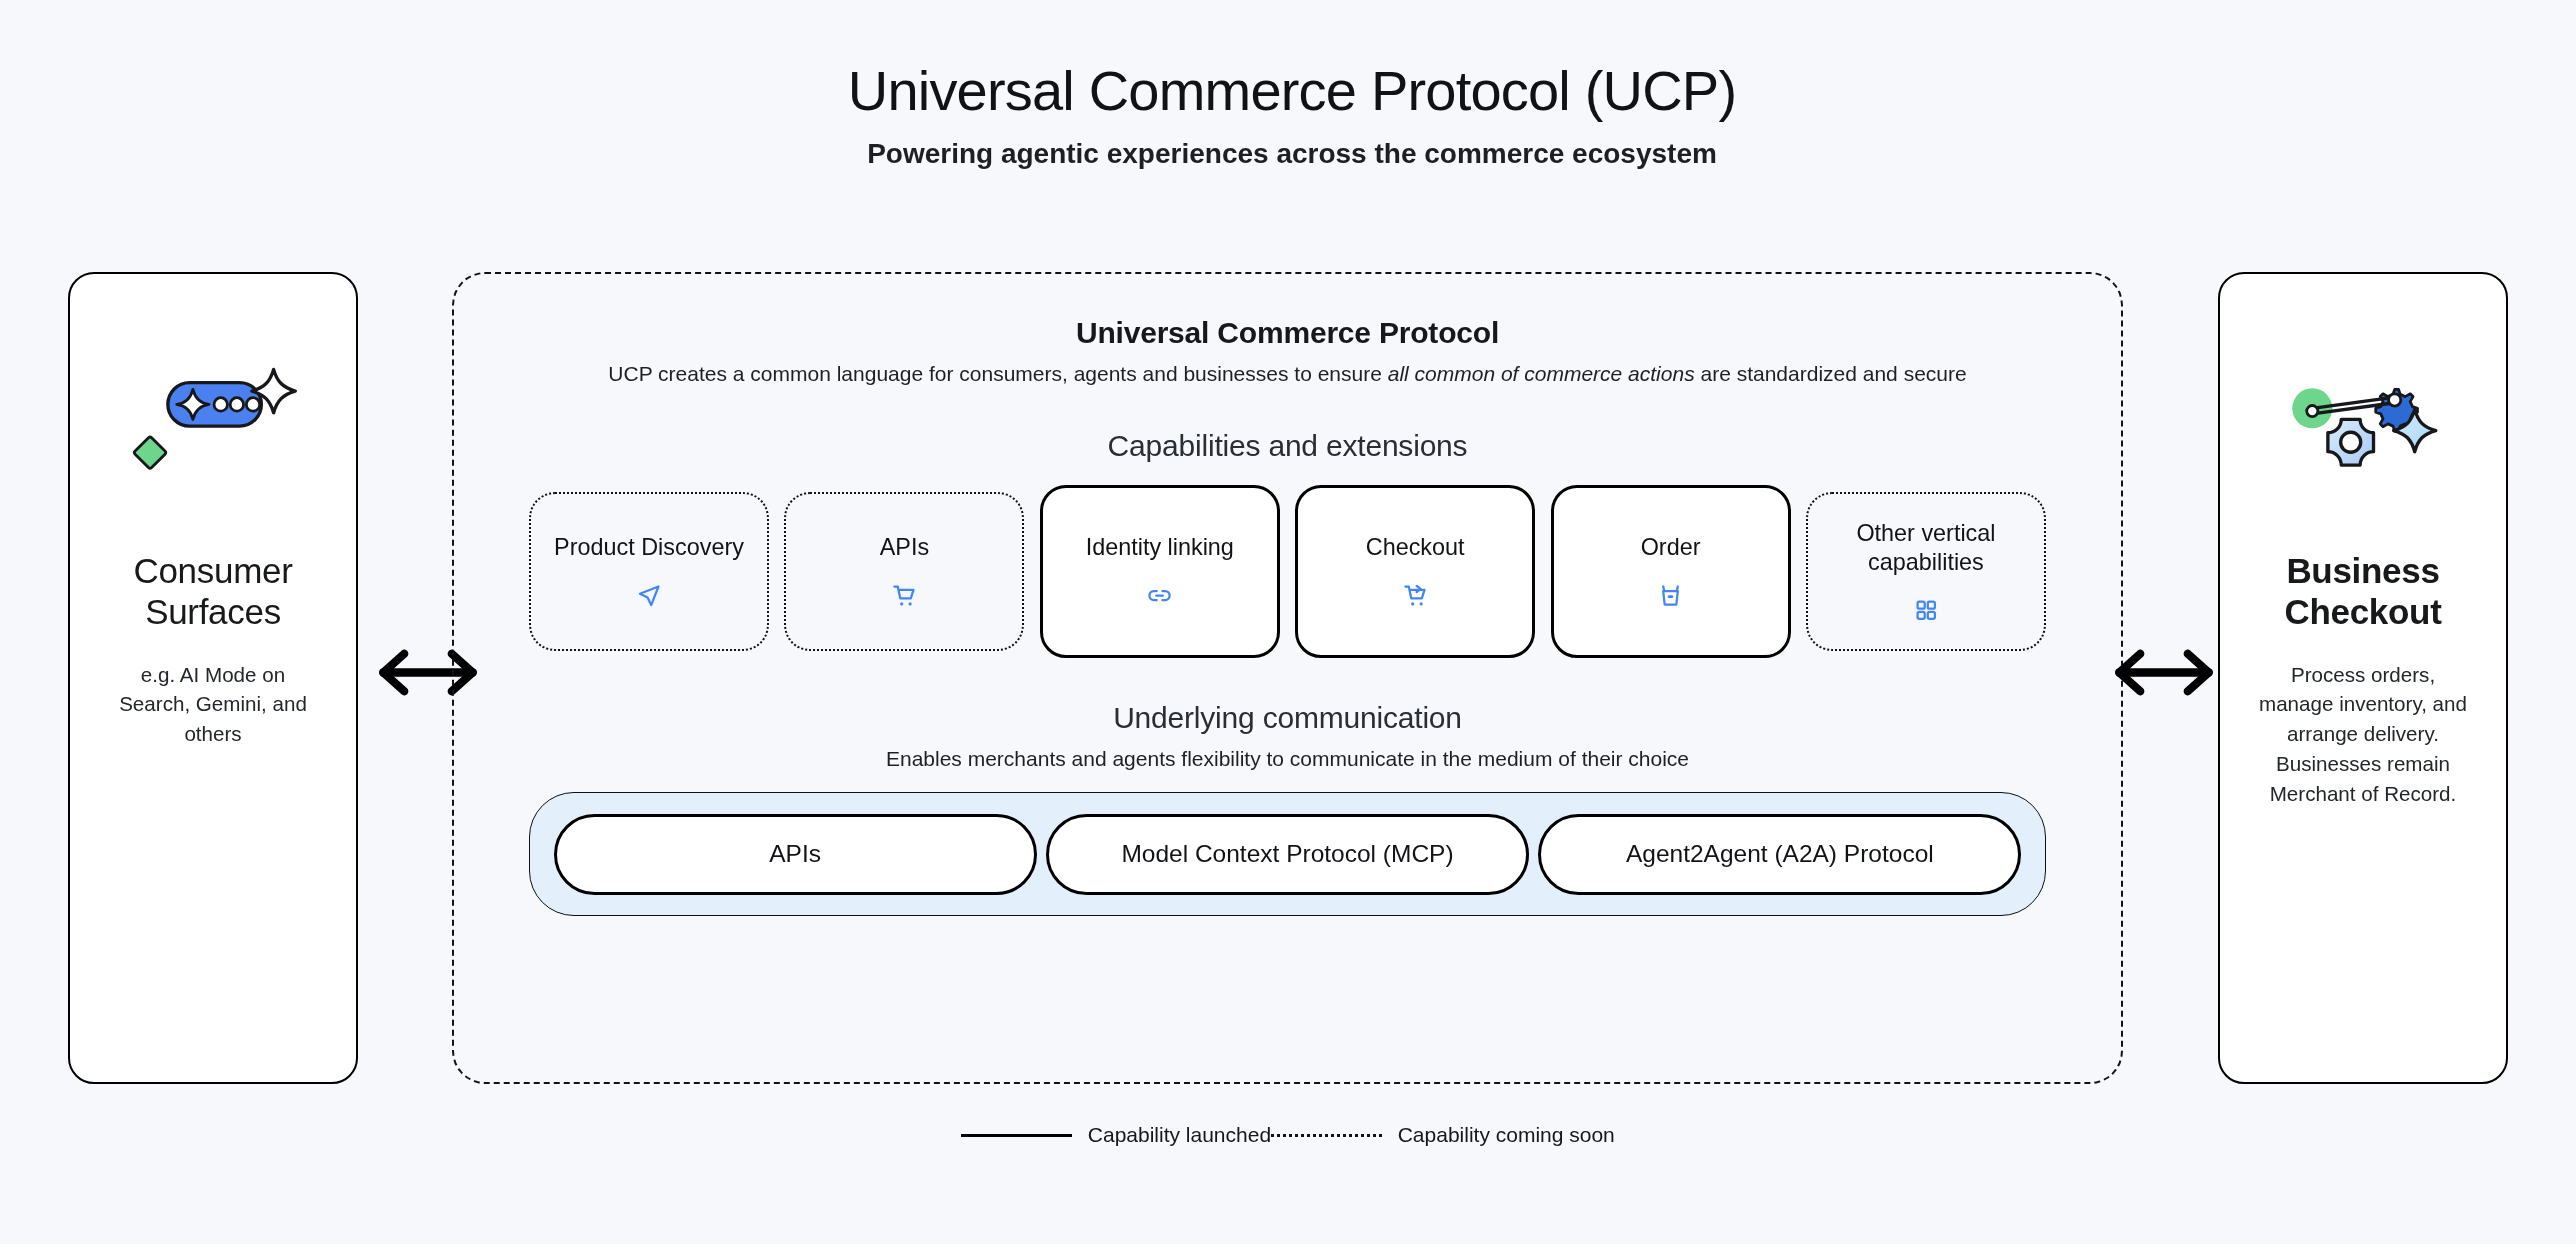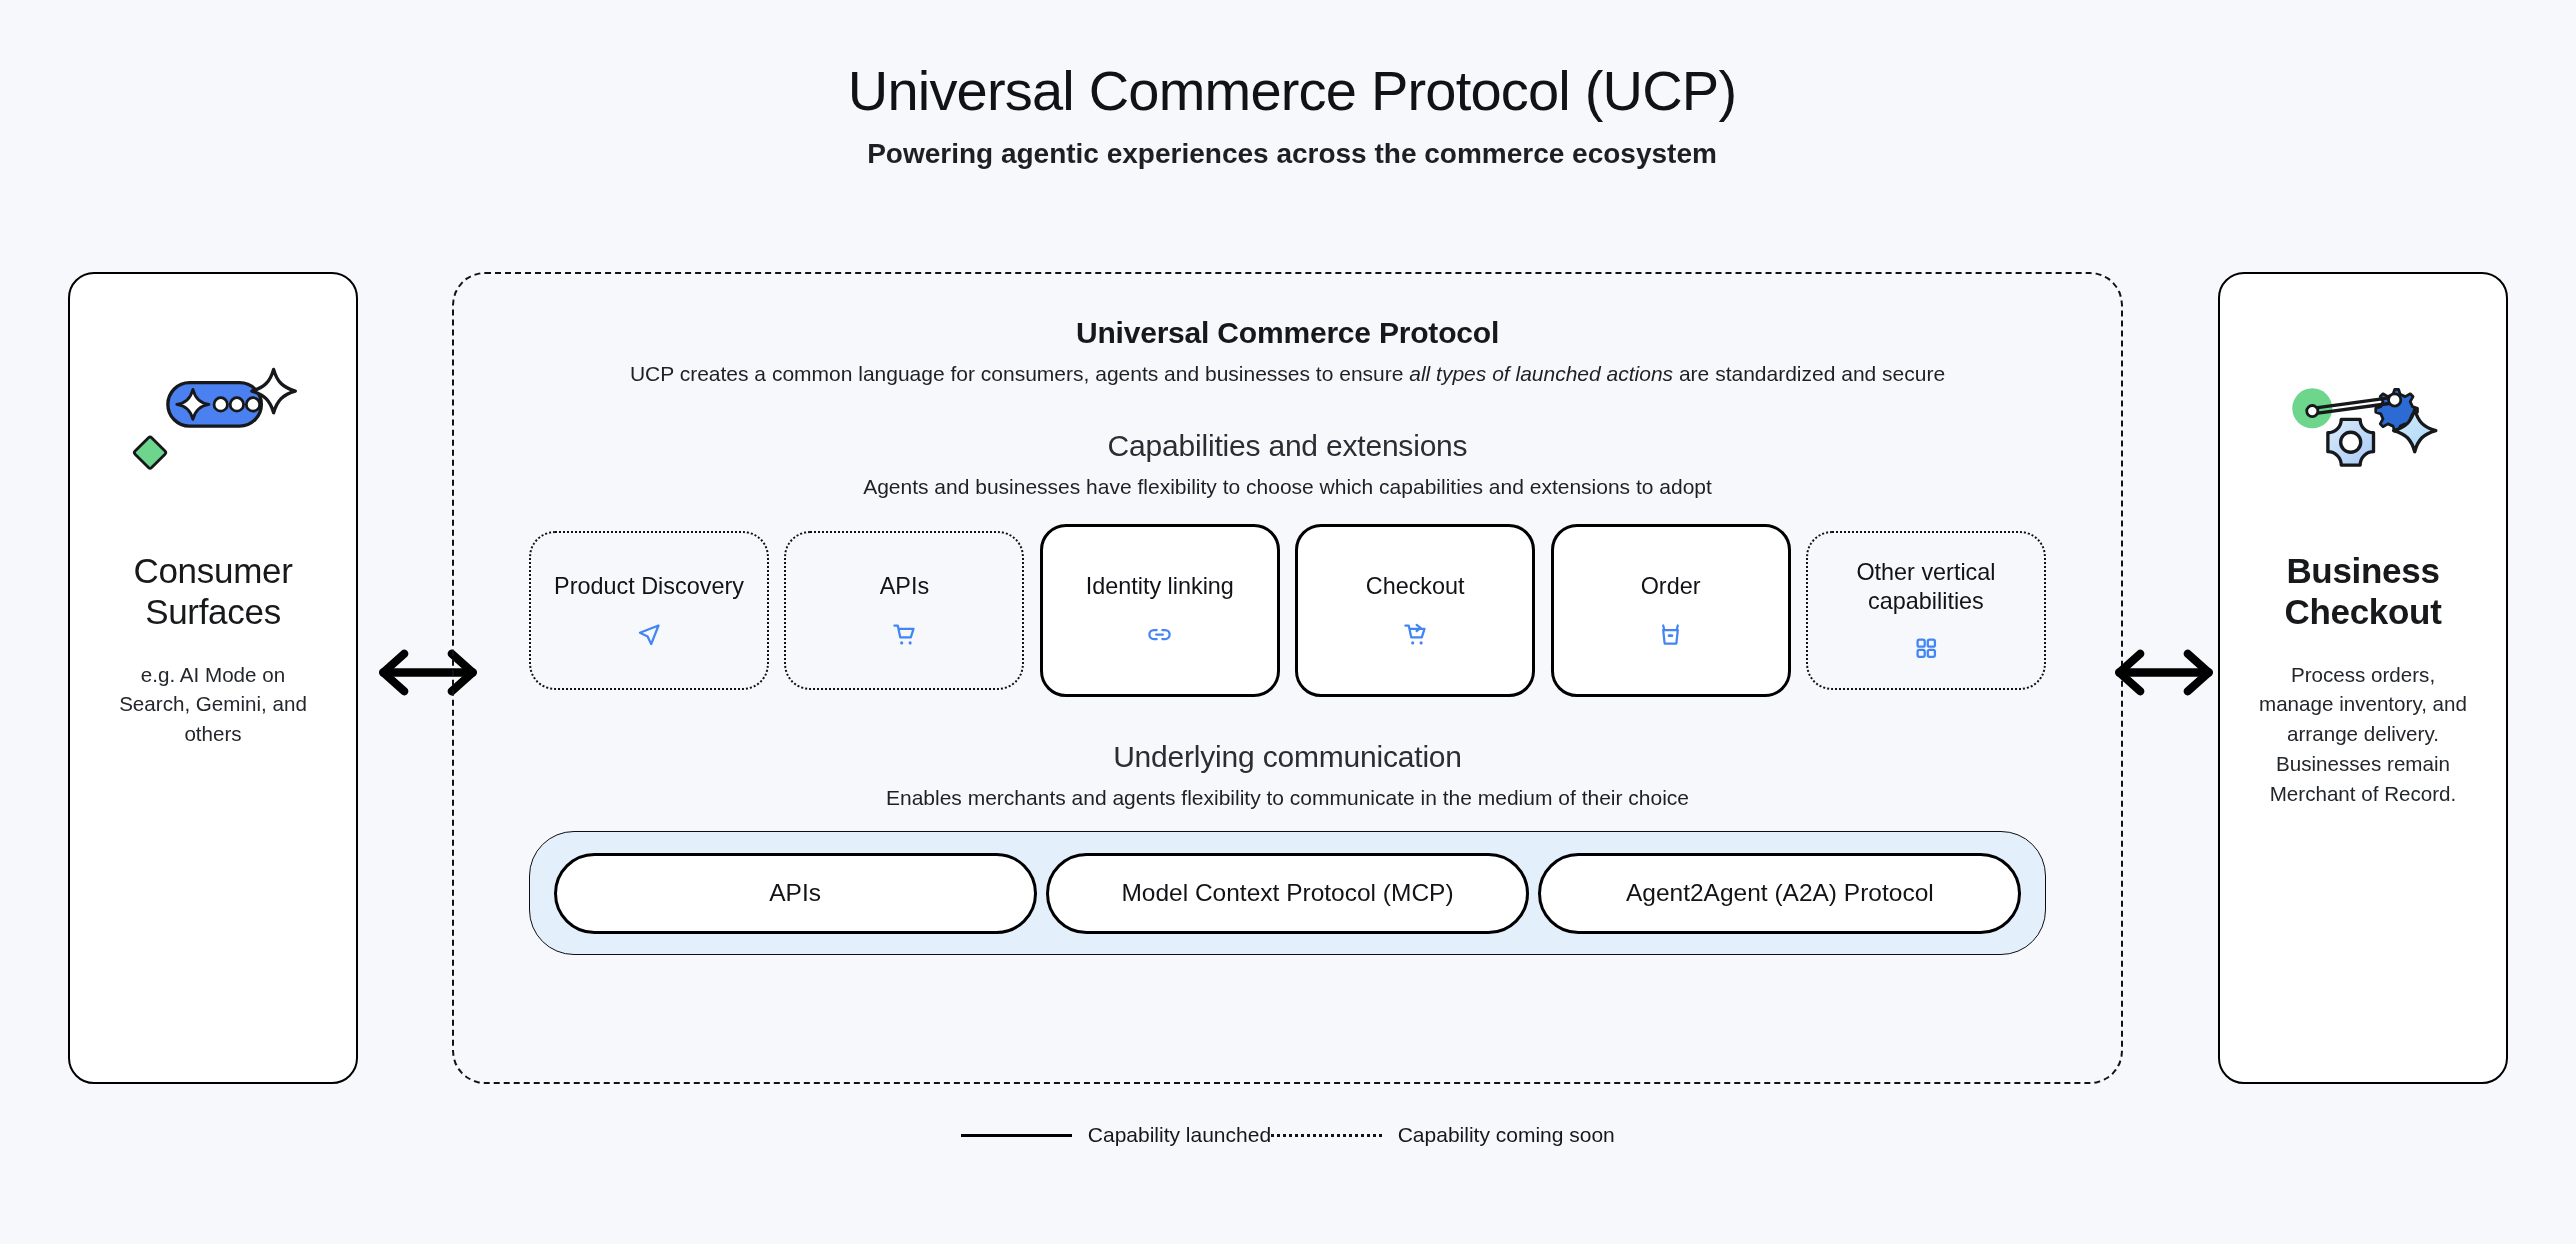--- a/index.html
+++ b/index.html
@@ -261,27 +261,26 @@
         <polyline points="138,14 176,48 138,82"></polyline>
       </g>
     </svg>
   </div>
 
   <div class="ucp-container">
 
     <div class="section-head block-ucp">
       <div class="section-title">Universal Commerce Protocol</div>
       <div class="section-desc">
-        <span>UCP creates a common language for consumers, agents and businesses to ensure </span><em>all types of launched actions</em><span> are standardized and secure</span>
+        <span>UCP creates a common language for consumers, agents and businesses to ensure </span><em>all common of commerce actions</em><span> are standardized and secure</span>
       </div>
     </div>
 
     <div class="section-head block-cap">
       <div class="section-title sub-grey">Capabilities and extensions</div>
-      <div class="section-desc">Agents and businesses have flexibility to choose which capabilities and extensions to adopt</div>
     </div>
 
     <div class="cards-row">
 
       <div class="cap-card soon">
         <div class="cap-label">Product Discovery</div>
         <div class="cap-icon">
           <svg width="27" height="27" viewBox="0 0 24 24" fill="none" stroke="#4285f4" stroke-width="2" stroke-linecap="round" stroke-linejoin="round">
             <path d="M20 4 L3.5 10.5 L10.3 13.7 L13.5 20.5 Z"></path>
           </svg>

